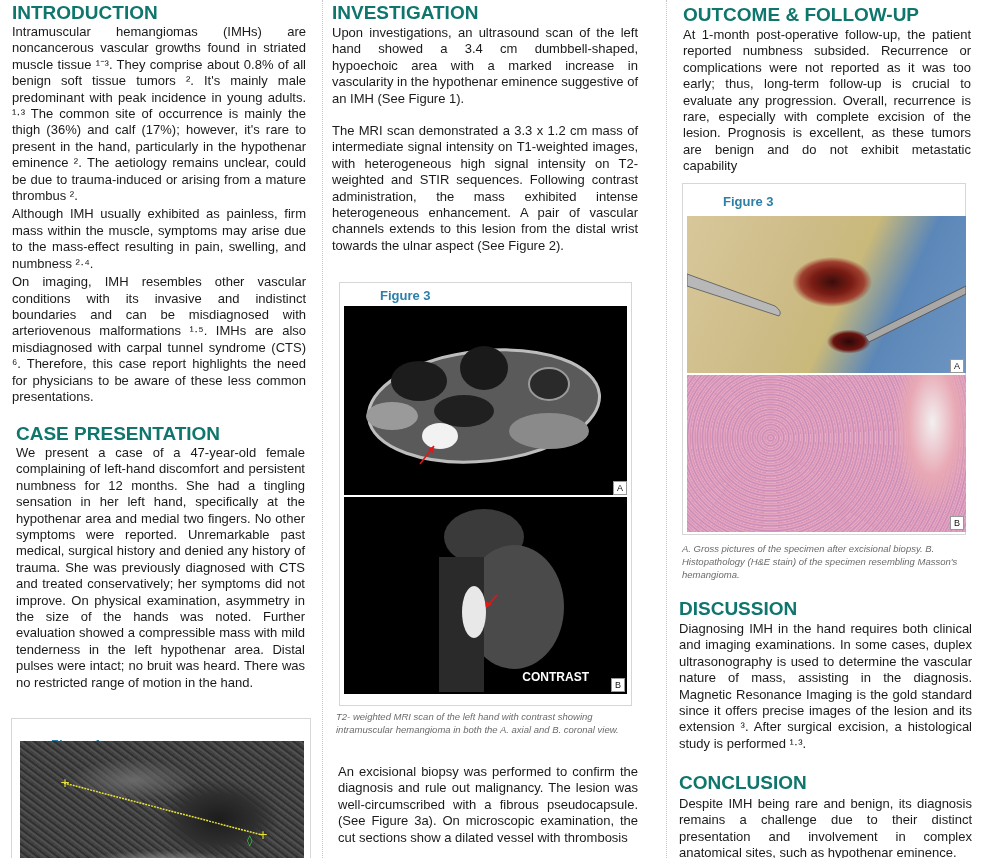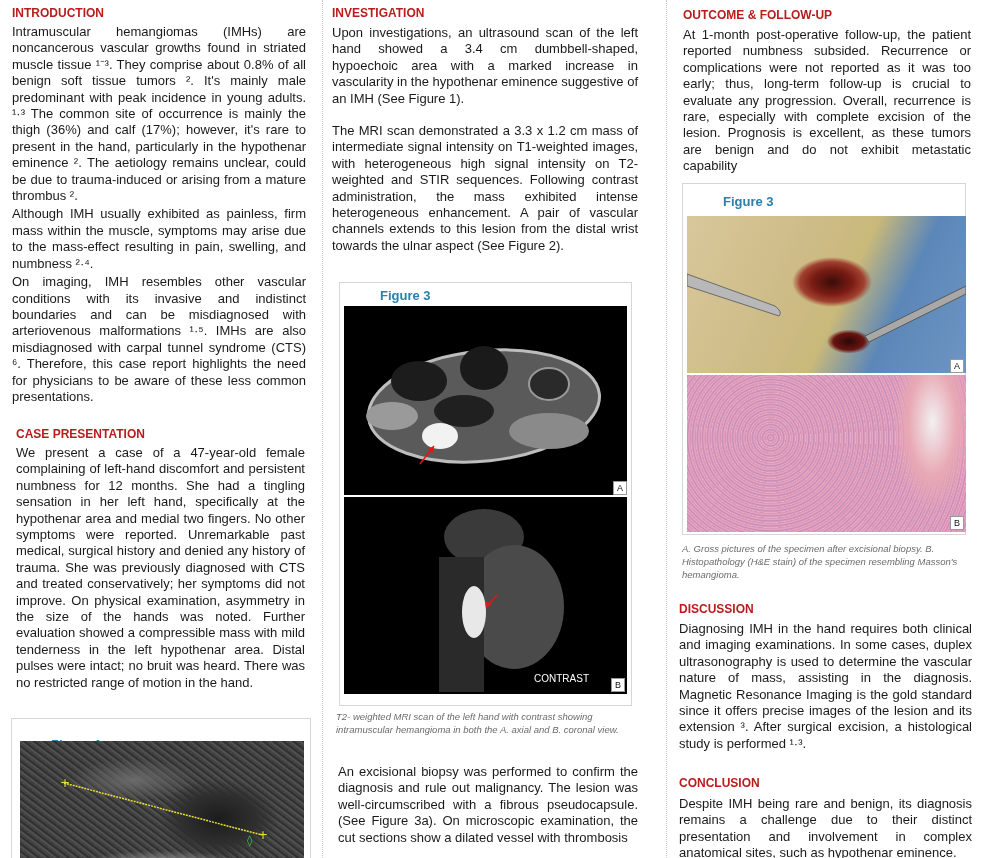--- a/index.html
+++ b/index.html
@@ -8,21 +8,21 @@
 
   .col { position: absolute; top: 0; }
   .col1 { left: 0; width: 320px; }
   .col2 { left: 322px; width: 322px; }
   .col3 { left: 666px; width: 320px; }
 
   .divider { position: absolute; top: 0; height: 858px; width: 0; border-left: 1px dotted #c8c8c8; }
   .div1 { left: 322px; }
   .div2 { left: 666px; }
 
-  .heading { color: #b91c1c; font-weight: bold; font-size: 12px; line-height: 18px; letter-spacing: 0; }
+  .heading { color: #0f766e; font-weight: bold; font-size: 19px; line-height: 18px; letter-spacing: 0; }
   .para { font-size: 13px; line-height: 16.4px; text-align: justify; color: #1a1a1a; }
 
   .figbox { position: absolute; border: 1px solid #d6d6d6; background: #fff; }
   .figlabel { color: #2b7fa8; font-weight: bold; font-size: 13px; line-height: 15px; padding-left: 32px; }
   .caption { font-style: italic; font-size: 9.5px; line-height: 13px; color: #6b6b6b; }
 
   .img { position: absolute; overflow: hidden; }
   .tag { position: absolute; background: #fff; color: #111; font-size: 9px; line-height: 11px; width: 14px; height: 14px; text-align: center; padding-top: 1px; border: 1px solid #999; }
 
   
@@ -109,21 +109,21 @@
 
     <div class="img mri-b" style="left:4px; top:214px; width:283px; height:197px;">
       <svg width="283" height="197" style="position:absolute;left:0;top:0;">
         <ellipse cx="140" cy="40" rx="40" ry="28" fill="#3a3a3a"></ellipse>
         <ellipse cx="170" cy="110" rx="50" ry="62" fill="#4a4a4a"></ellipse>
         <rect x="95" y="60" width="45" height="135" fill="#2a2a2a"></rect>
         <ellipse cx="130" cy="115" rx="12" ry="26" fill="#e8e8e8"></ellipse>
         <line x1="153" y1="98" x2="144" y2="108" stroke="#e01818" stroke-width="1.5"></line>
         <polygon points="142,111 141,104 148,107" fill="#e01818"></polygon>
       </svg>
-      <div style="position:absolute; right:38px; bottom:10px; color:#fff; font-size:10px; font-weight:normal;margin-top:7px;">CONTRAST</div>
+      <div style="position:absolute; right:38px; bottom:10px; color:#fff; font-size:12px; font-weight:bold;margin-top:7px;">CONTRAST</div>
       <div class="tag" style="right:2px; bottom:2px;">B</div>
     </div>
   </div>
 
   <p class="caption" style="position:absolute; left:14px; top:710px; width:300px;">T2- weighted MRI scan of the left hand with contrast showing intramuscular hemangioma in both the A. axial and B. coronal view.</p>
 
   <div style="position:absolute; left:16px; top:760px; width:300px;">
     <p class="para" style="margin-top:4px;">An excisional biopsy was performed to confirm the diagnosis and rule out malignancy. The lesion was well-circumscribed with a fibrous pseudocapsule. (See Figure 3a). On microscopic examination, the cut sections show a dilated vessel with thrombosis</p>
   </div>
 </section>

